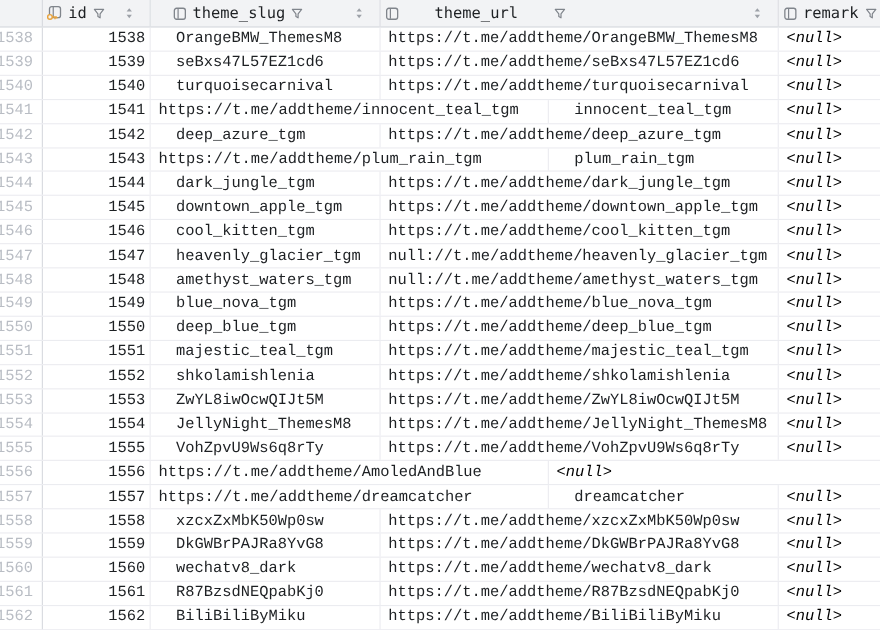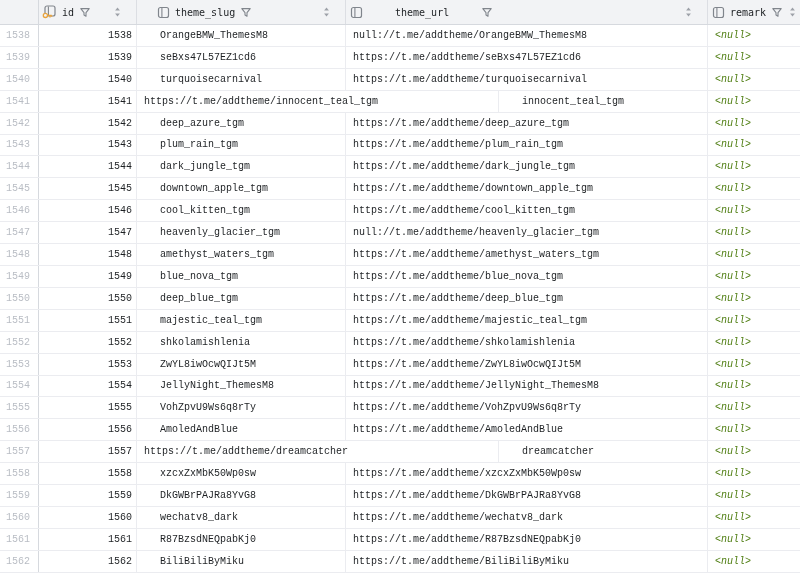--- a/index.html
+++ b/index.html
@@ -1,17 +1,17 @@
 <!DOCTYPE html>
 <html><head>
 <meta charset="utf-8">
 <style>
   html,body{margin:0;padding:0;background:#ffffff;}
   .app{position:relative;width:800px;height:573px;overflow:hidden;background:#fff;
-       font-family:"DejaVu Sans Mono","Liberation Mono",monospace;font-size:10px;color:#1d2023;}
+       font-family:"DejaVu Sans Mono","Liberation Mono",monospace;font-size:14px;color:#1d2023;}
   .grid{display:flex;flex-direction:column;width:100%;height:100%;}
   
   .header{display:flex;height:24px;background:#f2f3f5;border-bottom:1px solid #d6d9de;flex:0 0 auto;}
   .hcell{display:flex;align-items:center;box-sizing:border-box;border-right:1px solid #dcdee3;
          padding:0 14px 0 4px;gap:5px;white-space:nowrap;overflow:hidden;}
   .hcell:last-child{border-right:none;}
   .hlabel{color:#1d2023;}
   .hicon{display:inline-flex;align-items:center;flex:0 0 auto;}
   .sort{margin-left:auto;display:inline-flex;align-items:center;flex:0 0 auto;}
   
@@ -21,21 +21,21 @@
   .c-url{width:362px;flex:0 0 362px;gap:32px;}
   .c-remark{flex:1 1 auto;}
   
   .rows{flex:1 1 auto;display:flex;flex-direction:column;}
   .row{display:flex;height:21.92px;flex:0 0 21.92px;box-sizing:border-box;border-bottom:1px solid #ebecf0;font-family:Liberation Mono, monospace;}
   .cell{display:flex;align-items:center;box-sizing:border-box;border-right:1px solid #ebecf0;
         white-space:nowrap;overflow:hidden;}
   .cell.c-gutter{justify-content:flex-end;padding-right:8px;color:#b9bdc4;border-right:1px solid #d6d9de;}
   .cell.c-id{justify-content:flex-end;padding-right:4px;}
   .cell.c-slug,.cell.c-url{padding-left:7px;}
-  .cell.c-remark{padding-left:7px;color:#4d7c0f;font-style:italic;border-right:none;}
+  .cell.c-remark{padding-left:7px;color:#000000;font-style:italic;border-right:none;}
   .hcell.c-gutter{padding:0;border-right:1px solid #d6d9de;}
   .hcell.c-id{padding-left:3px;}
   svg{display:block;}
 </style>
 </head>
 <body>
 
 <div class="app">
   <div class="grid">
 
@@ -127,21 +127,21 @@
           </svg>
         </span>
       </div>
     </div>
 
     <div class="rows">
         <div class="row">
           <div class="cell c-gutter">1538</div>
           <div class="cell c-id">1538</div>
           <div class="cell c-slug">OrangeBMW_ThemesM8</div>
-          <div class="cell c-url">null://t.me/addtheme/OrangeBMW_ThemesM8</div>
+          <div class="cell c-url">https://t.me/addtheme/OrangeBMW_ThemesM8</div>
           <div class="cell c-remark">&lt;null&gt;</div>
         </div>
         <div class="row">
           <div class="cell c-gutter">1539</div>
           <div class="cell c-id">1539</div>
           <div class="cell c-slug">seBxs47L57EZ1cd6</div>
           <div class="cell c-url">https://t.me/addtheme/seBxs47L57EZ1cd6</div>
           <div class="cell c-remark">&lt;null&gt;</div>
         </div>
         <div class="row">
@@ -161,22 +161,22 @@
         <div class="row">
           <div class="cell c-gutter">1542</div>
           <div class="cell c-id">1542</div>
           <div class="cell c-slug">deep_azure_tgm</div>
           <div class="cell c-url">https://t.me/addtheme/deep_azure_tgm</div>
           <div class="cell c-remark">&lt;null&gt;</div>
         </div>
         <div class="row">
           <div class="cell c-gutter">1543</div>
           <div class="cell c-id">1543</div>
+          <div class="cell c-url">https://t.me/addtheme/plum_rain_tgm</div>
           <div class="cell c-slug">plum_rain_tgm</div>
-          <div class="cell c-url">https://t.me/addtheme/plum_rain_tgm</div>
           <div class="cell c-remark">&lt;null&gt;</div>
         </div>
         <div class="row">
           <div class="cell c-gutter">1544</div>
           <div class="cell c-id">1544</div>
           <div class="cell c-slug">dark_jungle_tgm</div>
           <div class="cell c-url">https://t.me/addtheme/dark_jungle_tgm</div>
           <div class="cell c-remark">&lt;null&gt;</div>
         </div>
         <div class="row">
@@ -197,21 +197,21 @@
           <div class="cell c-gutter">1547</div>
           <div class="cell c-id">1547</div>
           <div class="cell c-slug">heavenly_glacier_tgm</div>
           <div class="cell c-url">null://t.me/addtheme/heavenly_glacier_tgm</div>
           <div class="cell c-remark">&lt;null&gt;</div>
         </div>
         <div class="row">
           <div class="cell c-gutter">1548</div>
           <div class="cell c-id">1548</div>
           <div class="cell c-slug">amethyst_waters_tgm</div>
-          <div class="cell c-url">https://t.me/addtheme/amethyst_waters_tgm</div>
+          <div class="cell c-url">null://t.me/addtheme/amethyst_waters_tgm</div>
           <div class="cell c-remark">&lt;null&gt;</div>
         </div>
         <div class="row">
           <div class="cell c-gutter">1549</div>
           <div class="cell c-id">1549</div>
           <div class="cell c-slug">blue_nova_tgm</div>
           <div class="cell c-url">https://t.me/addtheme/blue_nova_tgm</div>
           <div class="cell c-remark">&lt;null&gt;</div>
         </div>
         <div class="row">
@@ -252,21 +252,20 @@
         <div class="row">
           <div class="cell c-gutter">1555</div>
           <div class="cell c-id">1555</div>
           <div class="cell c-slug">VohZpvU9Ws6q8rTy</div>
           <div class="cell c-url">https://t.me/addtheme/VohZpvU9Ws6q8rTy</div>
           <div class="cell c-remark">&lt;null&gt;</div>
         </div>
         <div class="row">
           <div class="cell c-gutter">1556</div>
           <div class="cell c-id">1556</div>
-          <div class="cell c-slug">AmoledAndBlue</div>
           <div class="cell c-url">https://t.me/addtheme/AmoledAndBlue</div>
           <div class="cell c-remark">&lt;null&gt;</div>
         </div>
         <div class="row">
           <div class="cell c-gutter">1557</div>
           <div class="cell c-id">1557</div>
           <div class="cell c-url">https://t.me/addtheme/dreamcatcher</div>
           <div class="cell c-slug">dreamcatcher</div>
           <div class="cell c-remark">&lt;null&gt;</div>
         </div>

